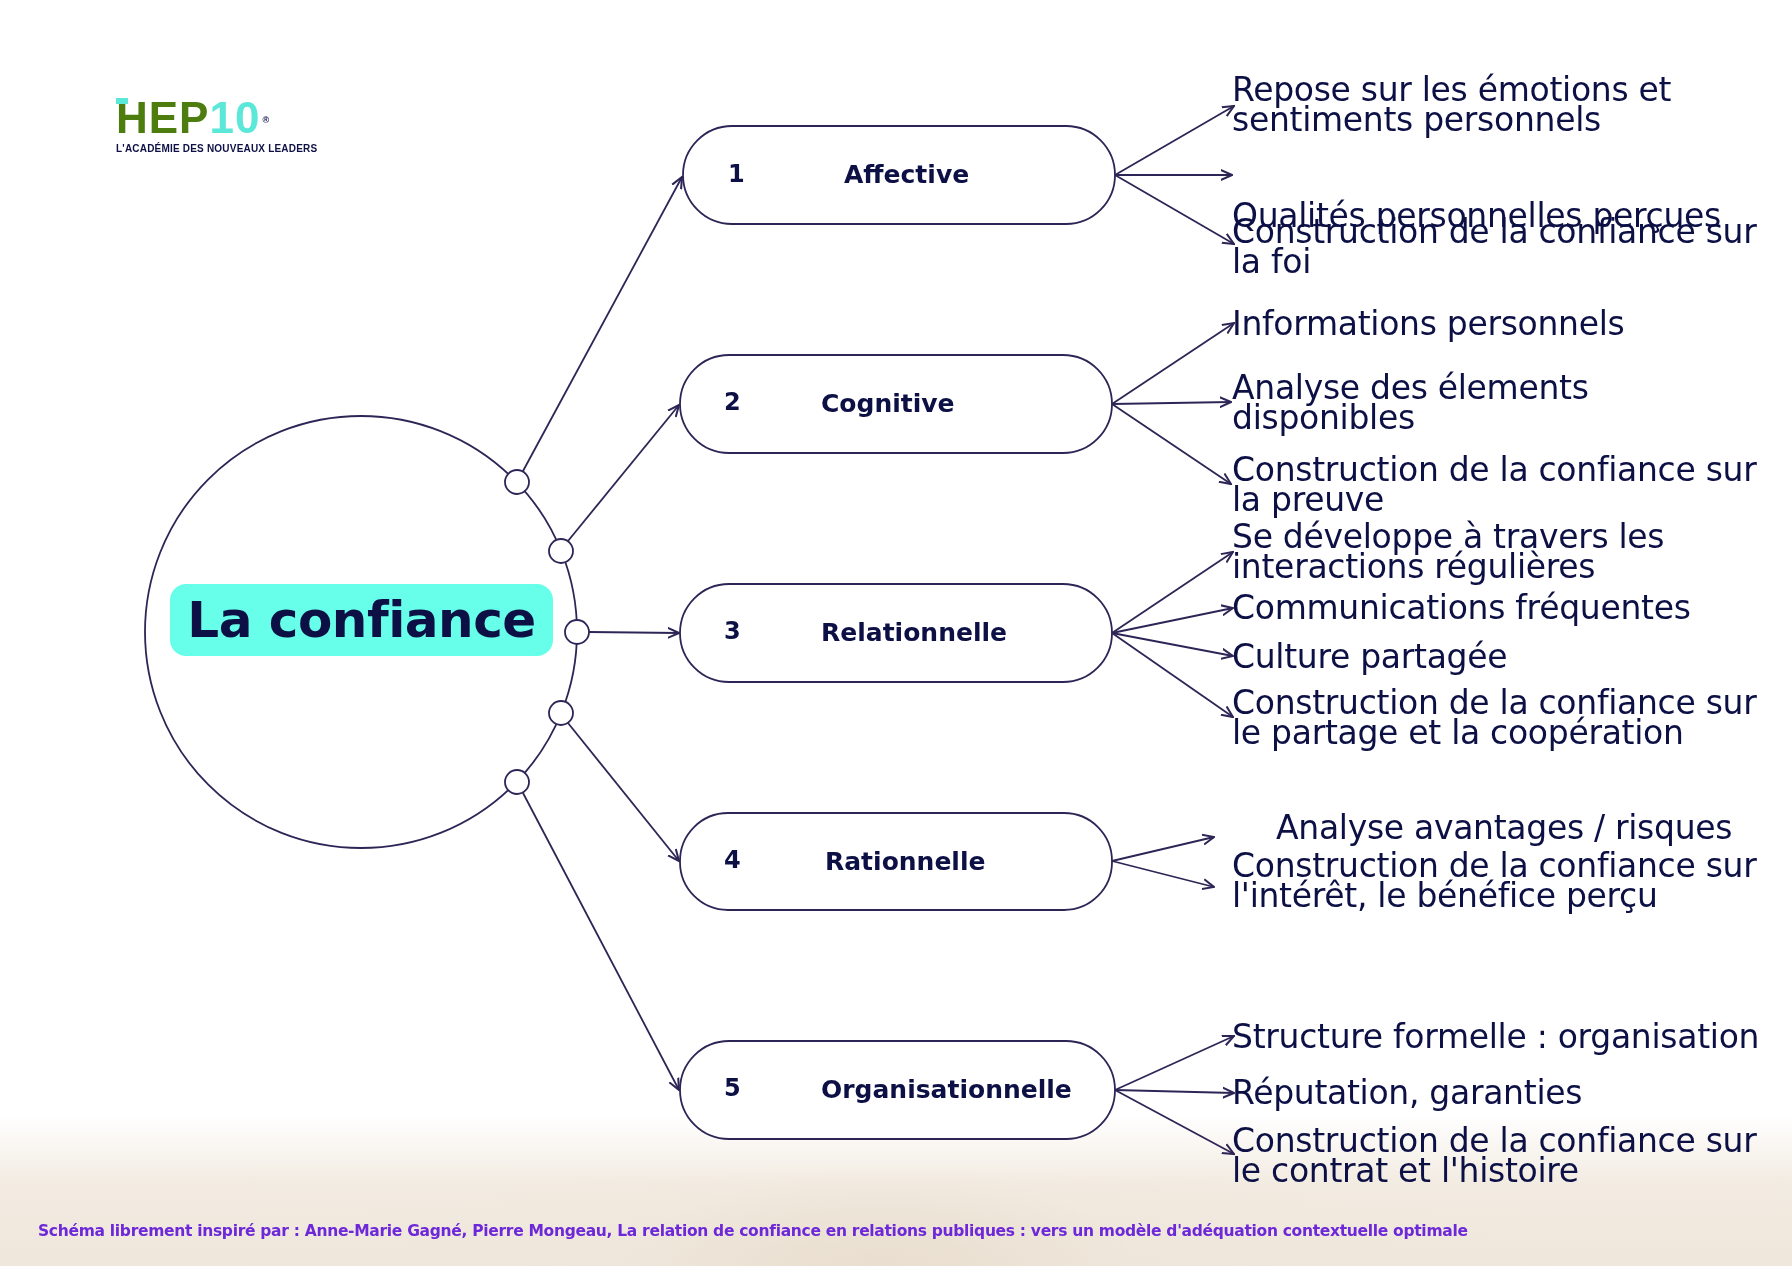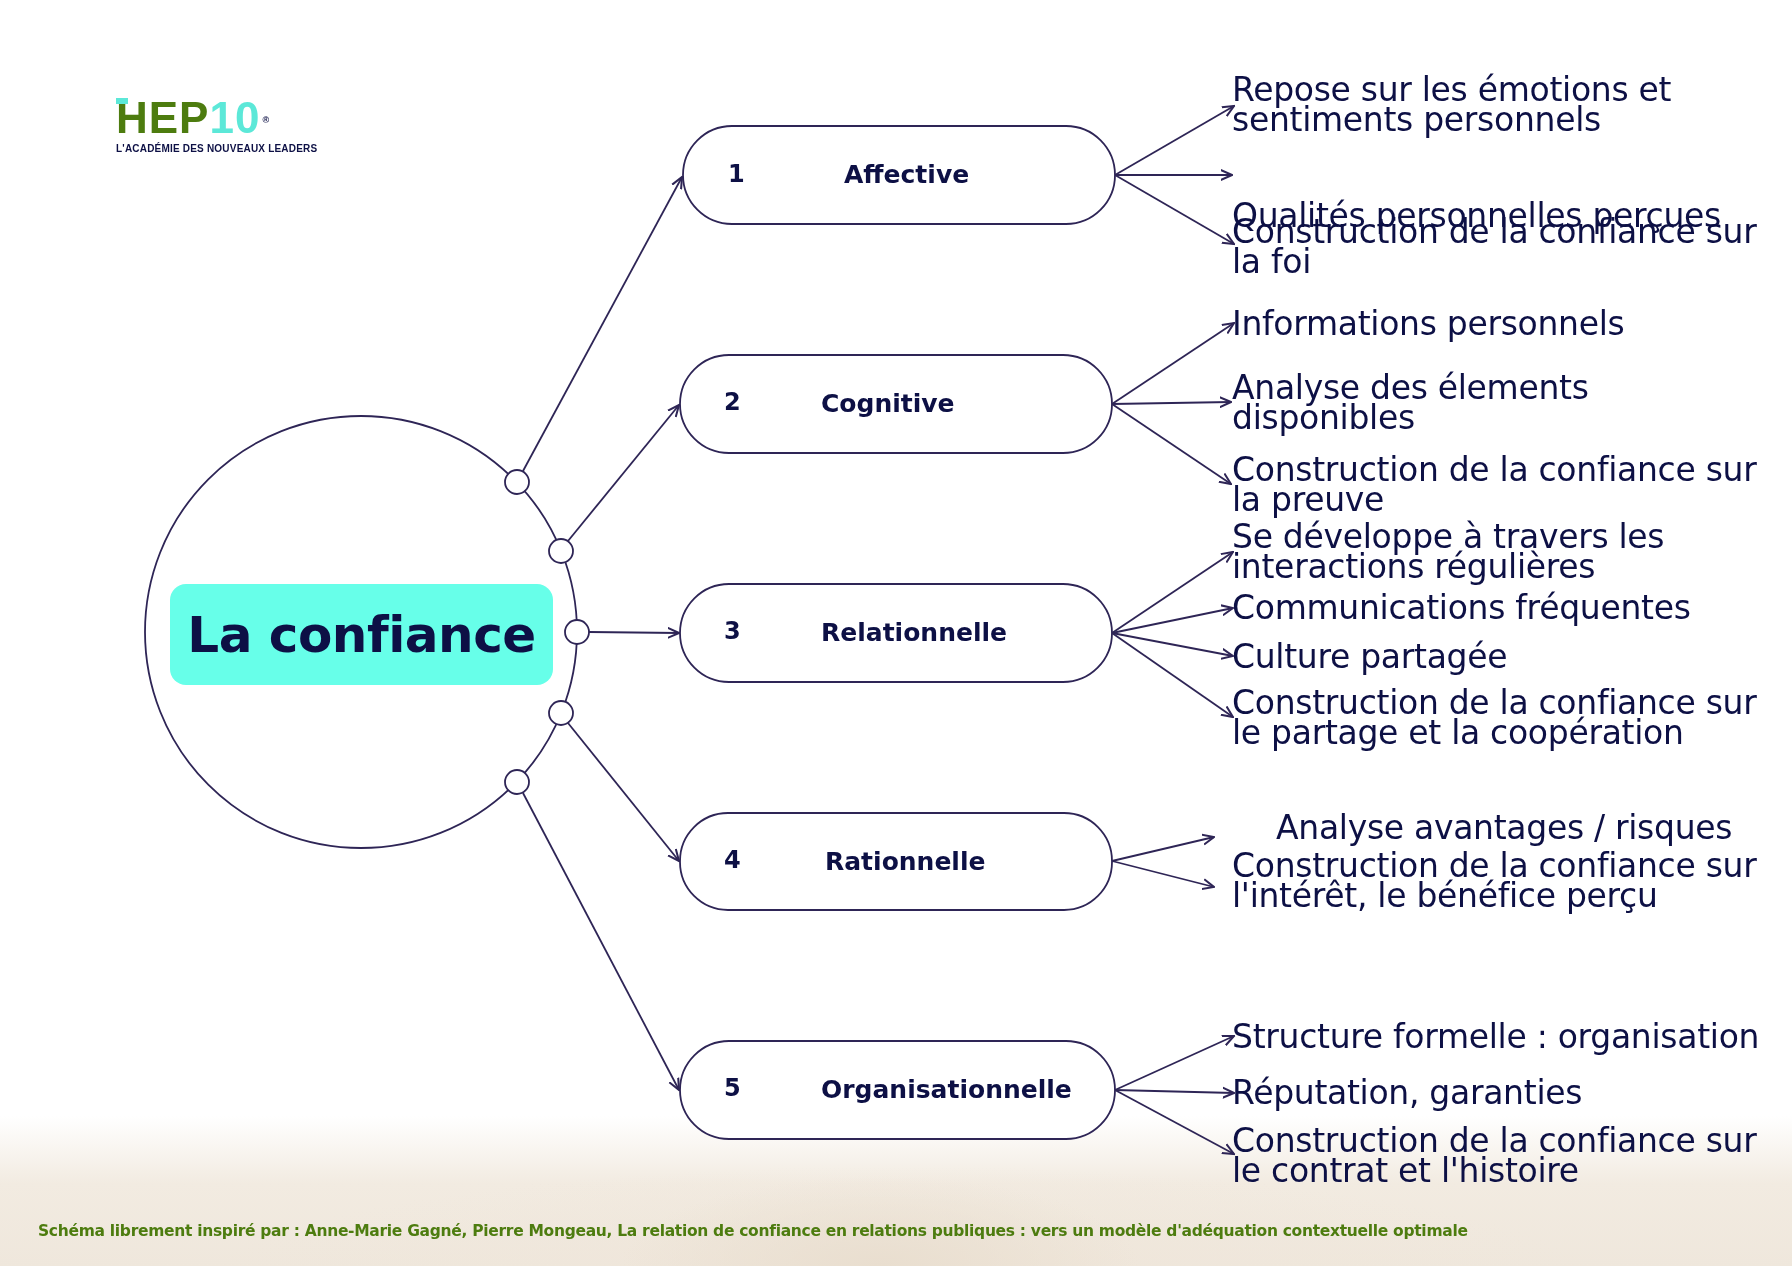--- a/index.html
+++ b/index.html
@@ -24,21 +24,21 @@
     .logo { left: 116px; top: 96px; width: 180px; height: 60px; }
     .logo-main { font-family: "Liberation Sans", sans-serif; font-weight: 700; font-size: 44px; line-height: 44px; letter-spacing: 1px; }
     .logo-hep { color: #4d7c0f; }
     .logo-ten { color: #5ce8d8; }
     .logo-reg { font-size: 9px; vertical-align: top; color: #0d1045; position: relative; top: 2px; margin-left: 2px; }
     .logo-tag { font-family: "Liberation Sans", sans-serif; font-size: 10px; font-weight: 700; color: #0d1045; letter-spacing: 0.2px; margin-top: 3px; white-space: nowrap; }
     .logo-accent { position: absolute; left: 0; top: 2px; width: 12px; height: 6px; background: #5ce8d8; }
 
     
     .badge {
-      left: 170px; top: 584px; width: 383px; height: 101px;
+      left: 170px; top: 584px; width: 383px; height: 72px;
       background: #67ffe9; border-radius: 16px;
       display: flex; align-items: center; justify-content: center;
       font-family: "DejaVu Sans", sans-serif; font-weight: 700; font-size: 50px;
       color: #0d1045; letter-spacing: -0.5px; text-align: right;
     }
 
     
     .pill-num {
       font-family: "DejaVu Sans", sans-serif; font-weight: 700; font-size: 24px; color: #0d1045;
     }
@@ -48,21 +48,21 @@
     }
 
     
     .desc {
       left: 1232px; font-family: "DejaVu Sans", sans-serif; font-size: 33px; line-height: 30px;
       color: #0d1045; white-space: nowrap; letter-spacing: -0.3px;
     }
 
     .footer {
       left: 38px; top: 1222px; font-family: "DejaVu Sans", sans-serif; font-weight: 700;
-      font-size: 15.5px; color: #4d7c0f; white-space: nowrap; letter-spacing: -0.3px;
+      font-size: 15.5px; color: #6d28d9; white-space: nowrap; letter-spacing: -0.3px;
     }
   </style>
 </head>
 <body>
 
 <div class="sand"></div>
 
 <svg class="diagram" width="1792" height="1266" viewBox="0 0 1792 1266">
   <defs>
     <marker id="arrow" viewBox="0 0 10 10" refX="9" refY="5" markerWidth="7" markerHeight="7" orient="auto-start-reverse">

